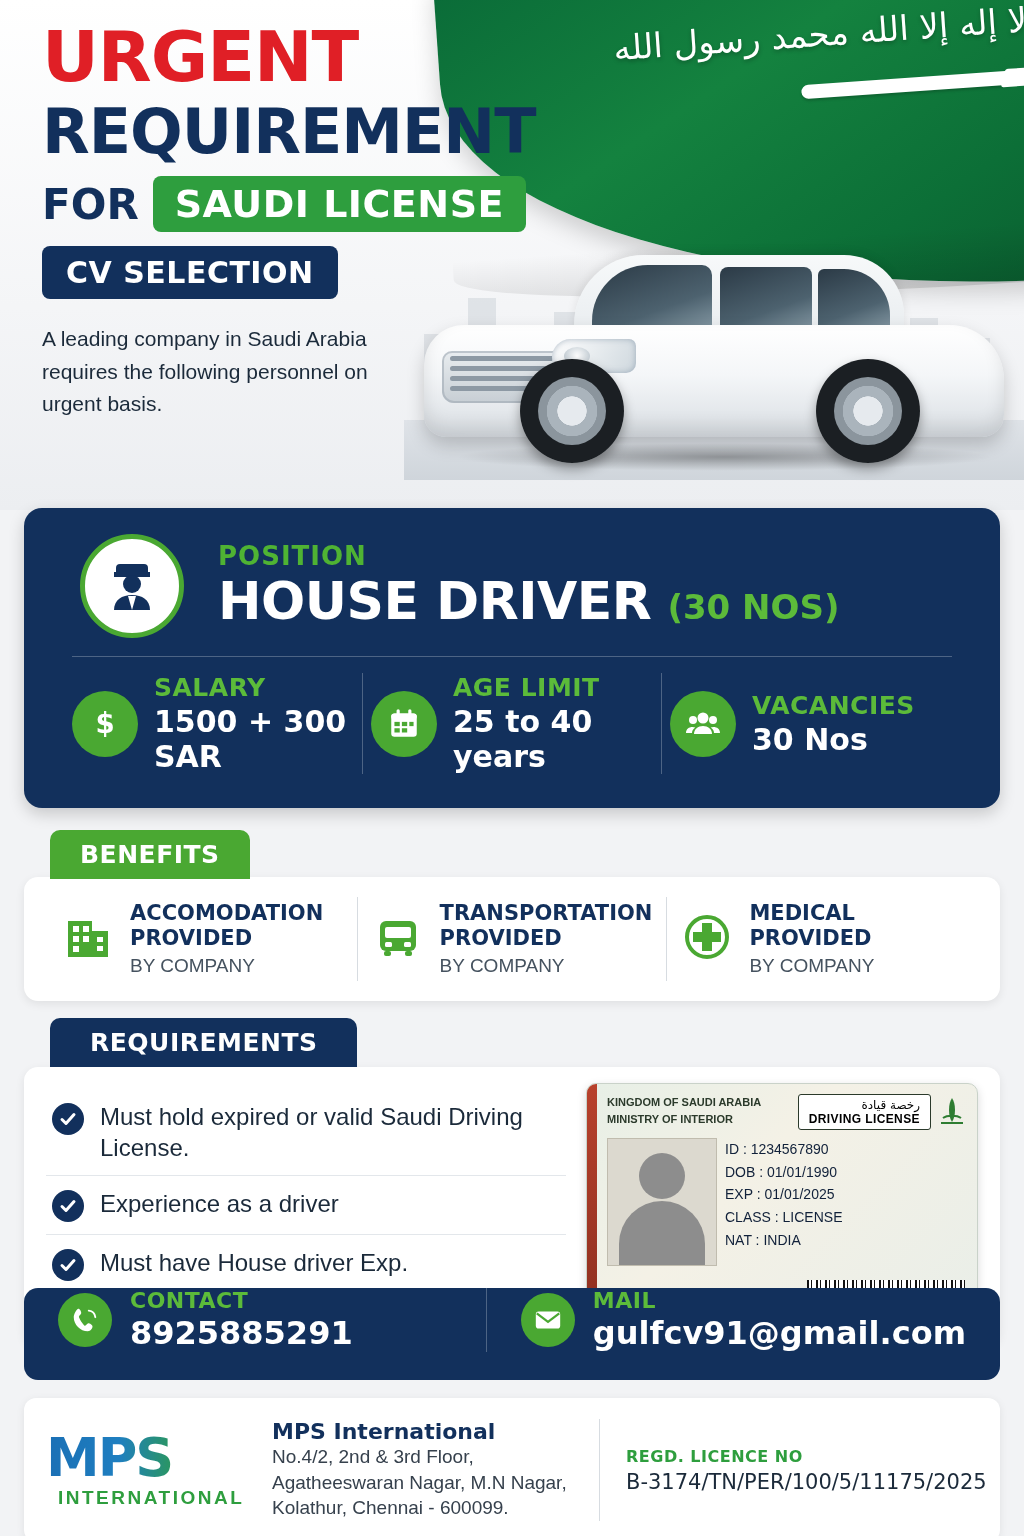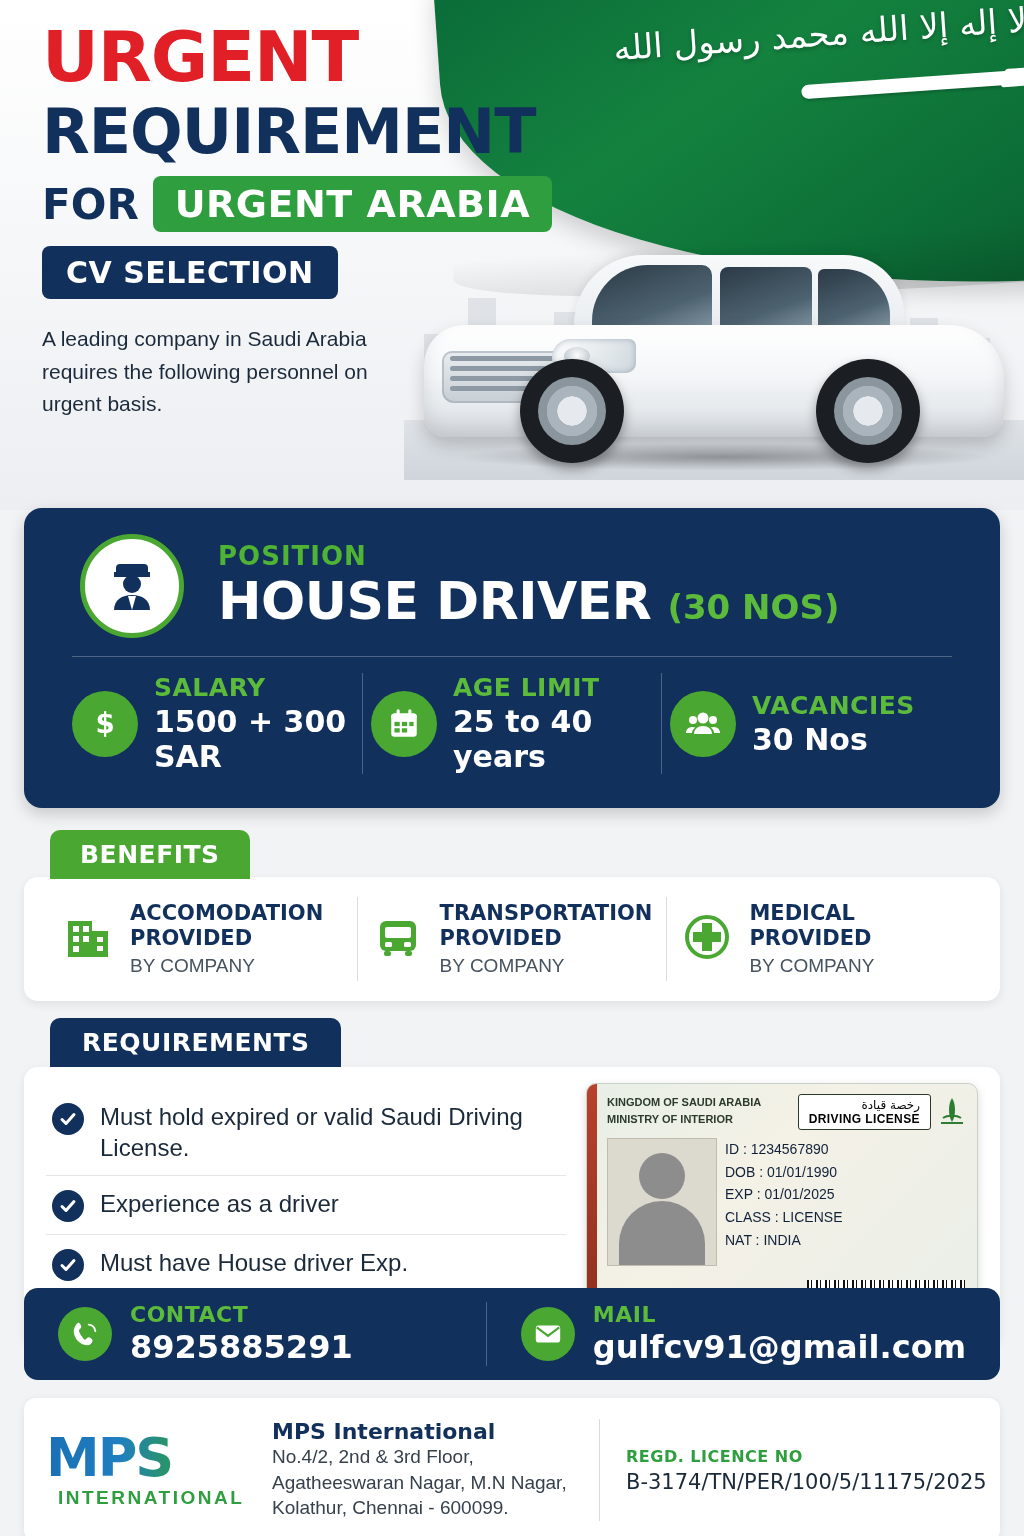--- a/index.html
+++ b/index.html
@@ -187,21 +187,21 @@
   .benefit{ flex:1; display:flex; align-items:center; gap:16px; padding:4px 14px; }
   .benefit + .benefit{ border-left:1px solid #d7dce1; }
   .b-title{ font-size:21px; font-weight:bold; color:#12305c; line-height:1.2;
     font-family:"DejaVu Sans", sans-serif; }
   .b-sub{ font-size:19px; color:#45525f; margin-top:4px; }
 
   
   .req-wrap{ position:absolute; left:24px; top:1018px; width:976px; }
   .tab-navy{
     display:inline-block; background:#12305c; color:#fff; font-size:25px; font-weight:bold;
-    padding:10px 32px; border-radius:10px 10px 0 0; font-family:"DejaVu Sans", sans-serif;
+    padding:10px 40px; border-radius:10px 10px 0 0; font-family:"DejaVu Sans", sans-serif;
     letter-spacing:.5px; margin-left:26px;text-align:center;
   }
   .req-box{
     background:#fff; border-radius:14px; padding:16px 22px 18px 22px; min-height:252px;
     box-shadow:0 3px 10px rgba(0,0,0,.08); display:flex; gap:20px;
   }
   .req-list{ width:540px; padding-top:6px; }
   .req-item{ display:flex; align-items:flex-start; gap:16px; padding:12px 6px; }
   .req-item + .req-item{ border-top:1px solid #e3e7eb; }
   .check{
@@ -241,21 +241,21 @@
   }
   .lic-fields{ font-size:14px; color:#11213a; line-height:1.62; }
   .barcode{
     position:absolute; right:12px; bottom:12px; width:158px; height:34px;
     background: repeating-linear-gradient(90deg,#111 0 2px, #fff 2px 4px, #111 4px 5px, #fff 5px 9px);
   }
 
   
   .contact-bar{
     position:absolute; left:24px; top:1288px; width:976px; height:92px;
-    background:#12305c; border-radius:14px; display:flex; align-items:center; color:#fff;
+    background:#12305c; border-radius:14px; display:flex; align-items:flex-start; color:#fff;
   }
   .c-item{ flex:1; display:flex; align-items:center; gap:18px; padding:0 34px; }
   .c-item + .c-item{ border-left:1px solid rgba(255,255,255,.25); }
   .c-ic{ width:54px; height:54px; border-radius:50%; background:#4aa832;
     display:flex; align-items:center; justify-content:center; flex:none; }
   .c-label{ color:#5cbb3a; font-size:22px; font-weight:bold; letter-spacing:.5px;
     font-family:"DejaVu Sans", sans-serif; }
   .c-val{ font-size:32px; font-weight:bold; font-family:"DejaVu Sans", sans-serif; margin-top:1px; }
 
   
@@ -325,21 +325,21 @@
         <div class="wheel w1"></div>
         <div class="wheel w2"></div>
       </div>
     </div>
 
     <div class="headline">
       <div class="h-urgent">URGENT</div>
       <div class="h-req">REQUIREMENT</div>
       <div class="row-for">
         <div class="h-for">FOR</div>
-        <div class="h-saudi">URGENT ARABIA</div>
+        <div class="h-saudi">SAUDI LICENSE</div>
       </div>
       <div class="h-cv">CV SELECTION</div>
       <div class="intro">A leading company in Saudi Arabia requires the following personnel on urgent basis.</div>
     </div>
   </div>
 
   <div class="position-card">
     <div class="pos-top">
       <div class="pos-badge">
         <svg width="64" height="64" viewBox="0 0 64 64" aria-hidden="true">

